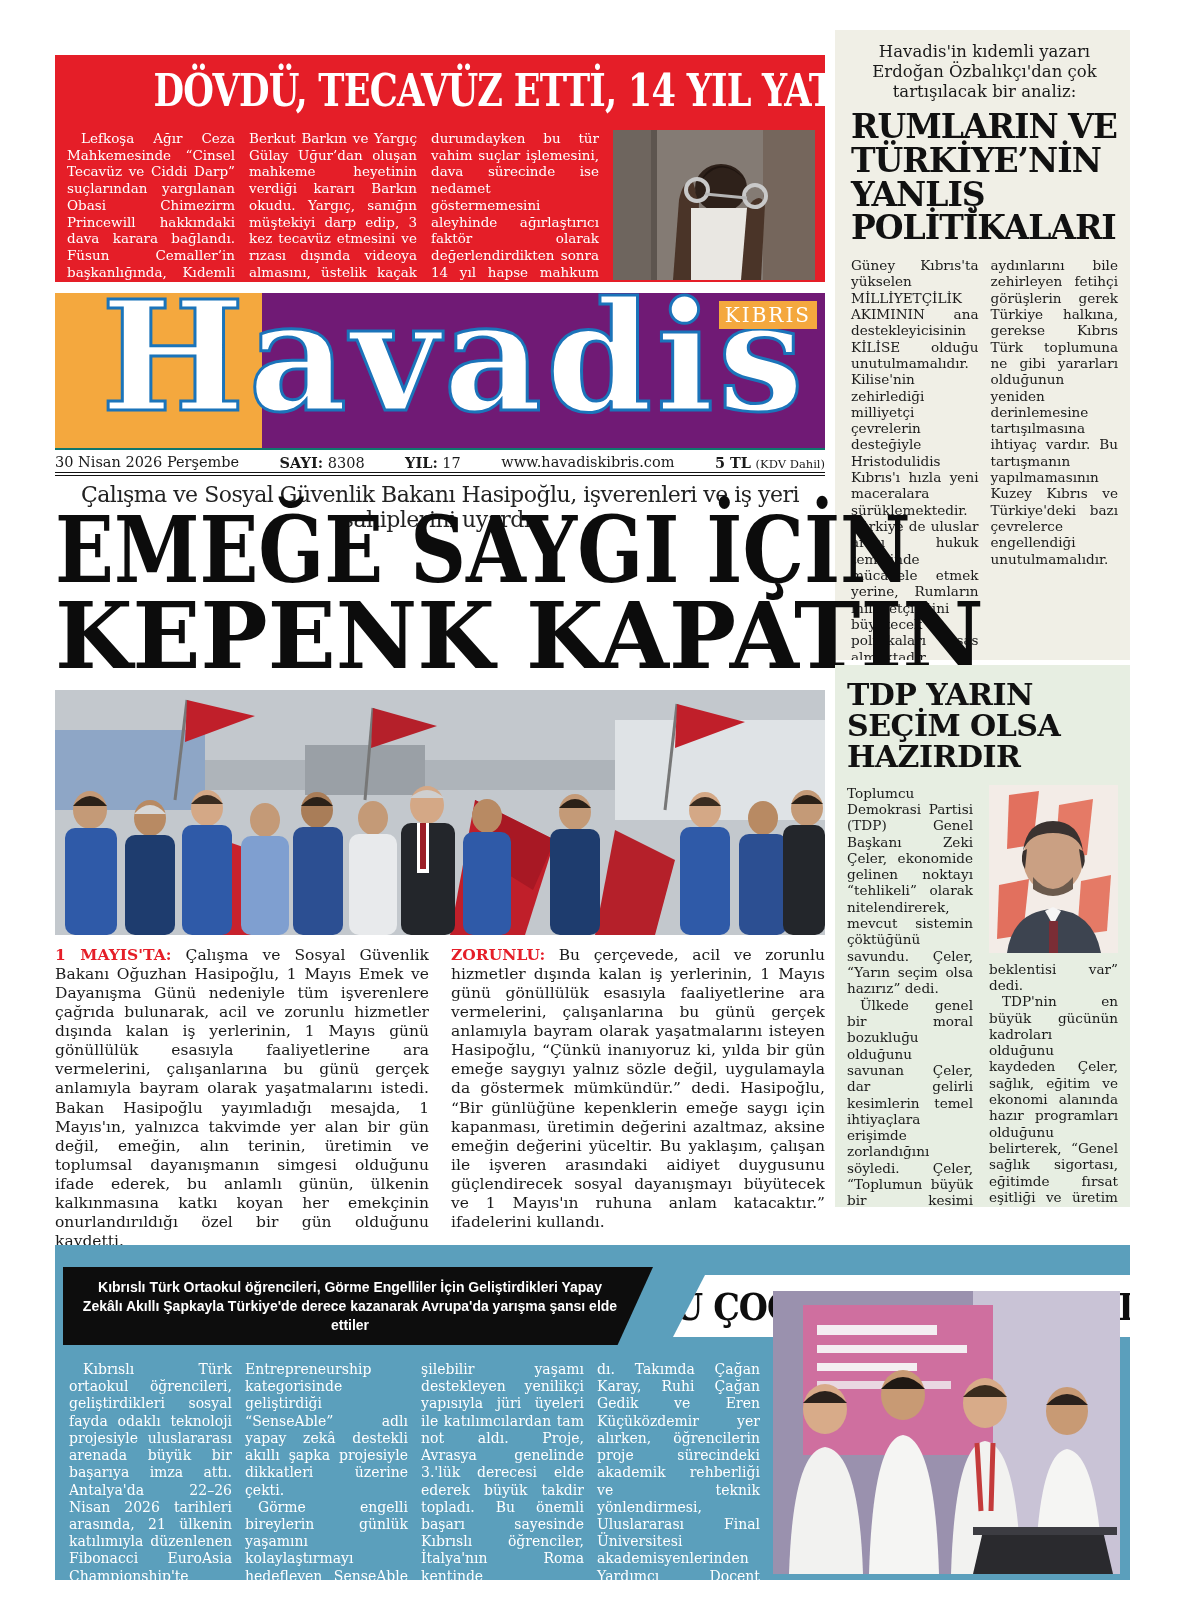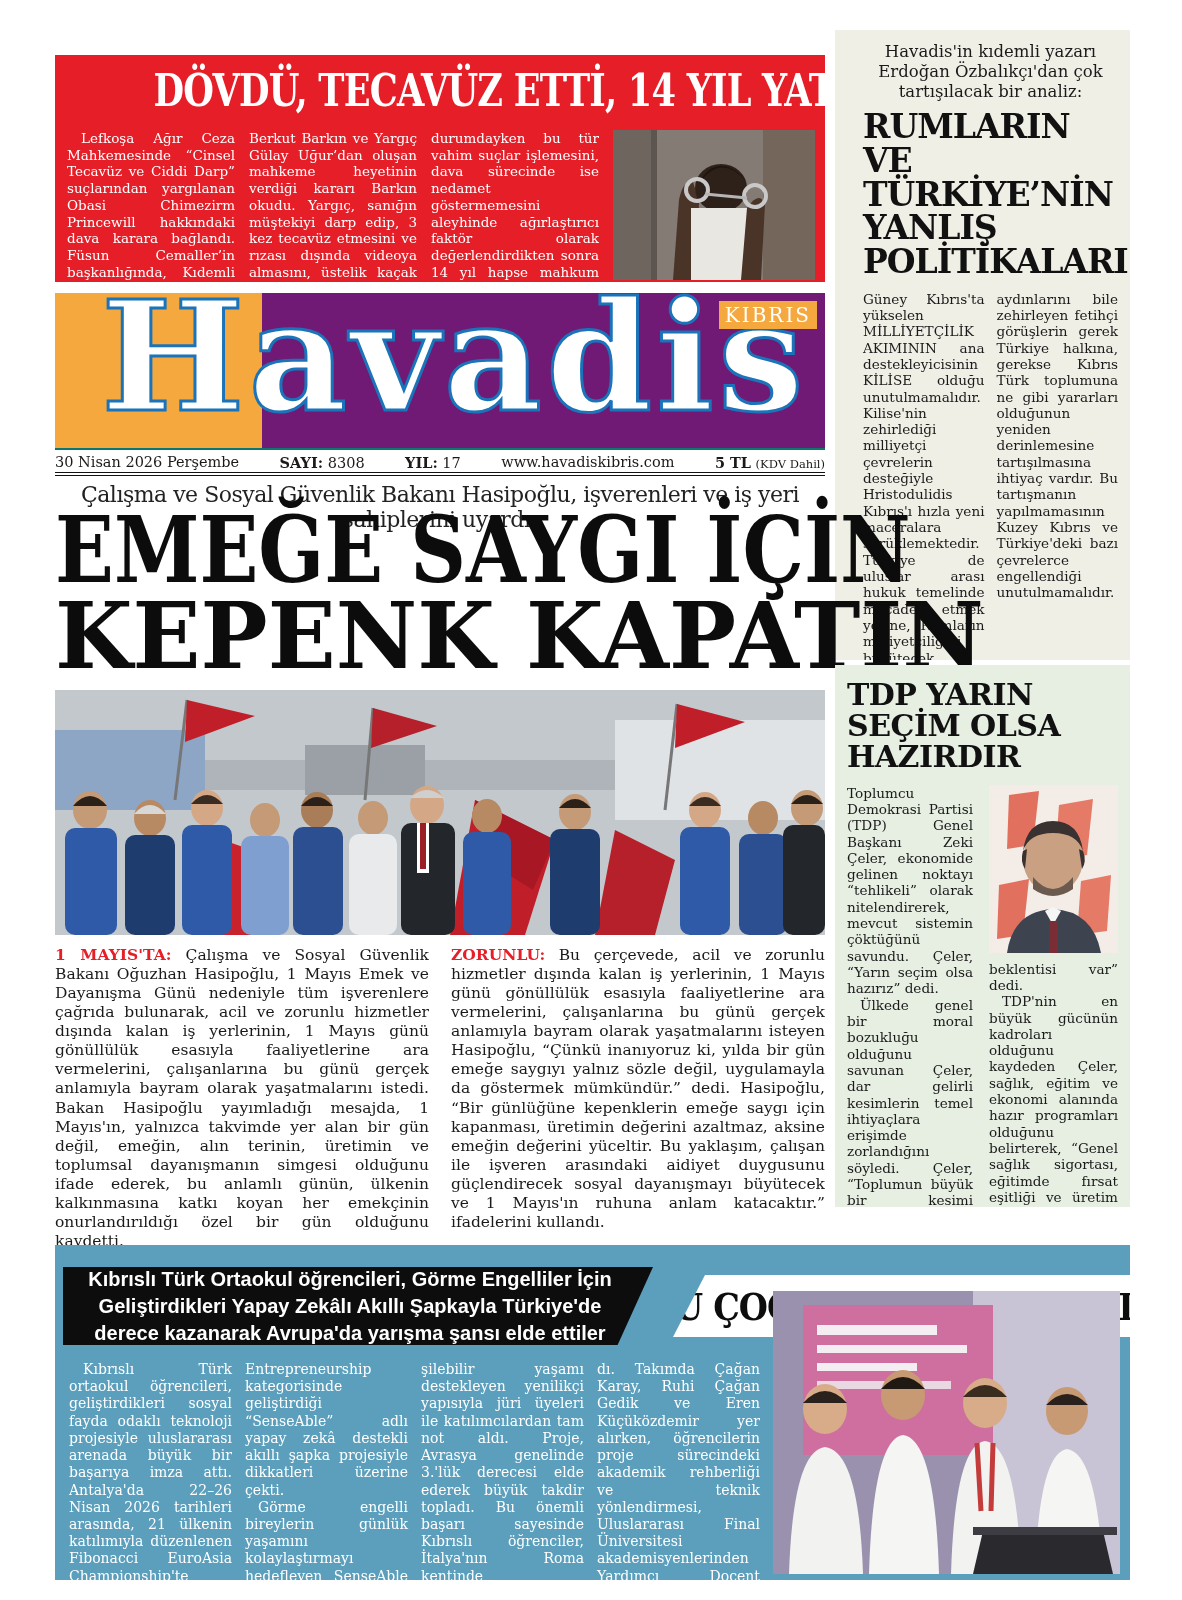--- a/index.html
+++ b/index.html
@@ -14,21 +14,21 @@
   .ts-headline{width:100%;text-align:center;padding-top:10px;white-space:nowrap;}
   .ts-headline span{display:inline-block;font-weight:bold;font-size:44px;letter-spacing:-1px;
         transform:scaleX(.8);transform-origin:center;}
   .ts-body{display:flex;gap:14px;padding:14px 10px 0 12px;}
   .ts-col{width:172px;font-size:13.5px;line-height:1.24;}
   .ts-col:first-child{text-indent:14px;}
   .ts-photo{width:202px;height:150px;margin-left:auto;background:#6f6a66;}
 
   
   .analysis{left:835px;top:30px;width:295px;height:630px;background:#f0efe6;overflow:hidden;
-        padding:12px 12px 0 28px;box-sizing:border-box;}
+        padding:12px 12px 0 16px;box-sizing:border-box;}
   .an-intro{text-align:center;font-size:16.5px;line-height:1.22;}
   .an-headline{font-weight:bold;font-size:33px;line-height:1.02;letter-spacing:-1px;margin-top:8px;color:#111;}
   .an-cols{display:flex;gap:12px;margin-top:12px;}
   .an-col{width:129px;font-size:13.6px;line-height:1.2;}
 
   
   .masthead{left:55px;top:293px;width:770px;height:155px;background:#701a75;}
   .mh-orange{position:absolute;left:0;top:0;width:207px;height:155px;background:#f4a83e;}
   .mh-logo{position:absolute;left:46px;top:-20px;font-weight:bold;font-size:152px;line-height:1.1;
         color:#ffffff;-webkit-text-stroke:3px #1b74ba;letter-spacing:4px;white-space:nowrap;}
@@ -58,21 +58,21 @@
   .tdp-headline{font-weight:bold;font-size:30px;line-height:1.04;letter-spacing:-0.5px;color:#111;}
   .tdp-cols{display:flex;gap:16px;margin-top:12px;}
   .tdp-col{width:129px;font-size:13.6px;line-height:1.2;}
   .indent{text-indent:13px;}
   .tdp-photo{width:129px;height:168px;margin-bottom:8px;}
 
   
   .bottom{left:55px;top:1245px;width:1075px;height:335px;background:#5b9fbc;}
   .bt-strap{position:absolute;left:8px;top:22px;width:590px;height:78px;background:#0d0d0d;color:#fff;
         clip-path:polygon(0 0,100% 0,94% 100%,0 100%);display:flex;align-items:center;justify-content:center;
-        font-family:"Liberation Sans", sans-serif;font-weight:bold;font-size:20px;line-height:1.35;
+        font-family:"Liberation Sans", sans-serif;font-weight:bold;font-size:14px;line-height:1.35;
         text-align:center;padding:1px 30px 0 14px;box-sizing:border-box;}
   .bt-band{position:absolute;left:618px;top:30px;width:457px;height:62px;background:#ffffff;
         clip-path:polygon(7% 0,100% 0,100% 100%,0 100%);display:flex;align-items:center;justify-content:center;}
   .bt-band span{display:inline-block;font-weight:bold;font-size:38px;letter-spacing:-1px;color:#0d0d0d;
         transform:scaleX(.88);transform-origin:center;white-space:nowrap;}
   .bt-body{position:absolute;left:14px;top:116px;display:flex;gap:13px;}
   .bt-col{width:163px;color:#fff;font-size:14px;line-height:1.23;}
   .bt-photo-wrap{position:absolute;right:10px;top:46px;width:347px;height:283px;}
 </style>
 </head>

